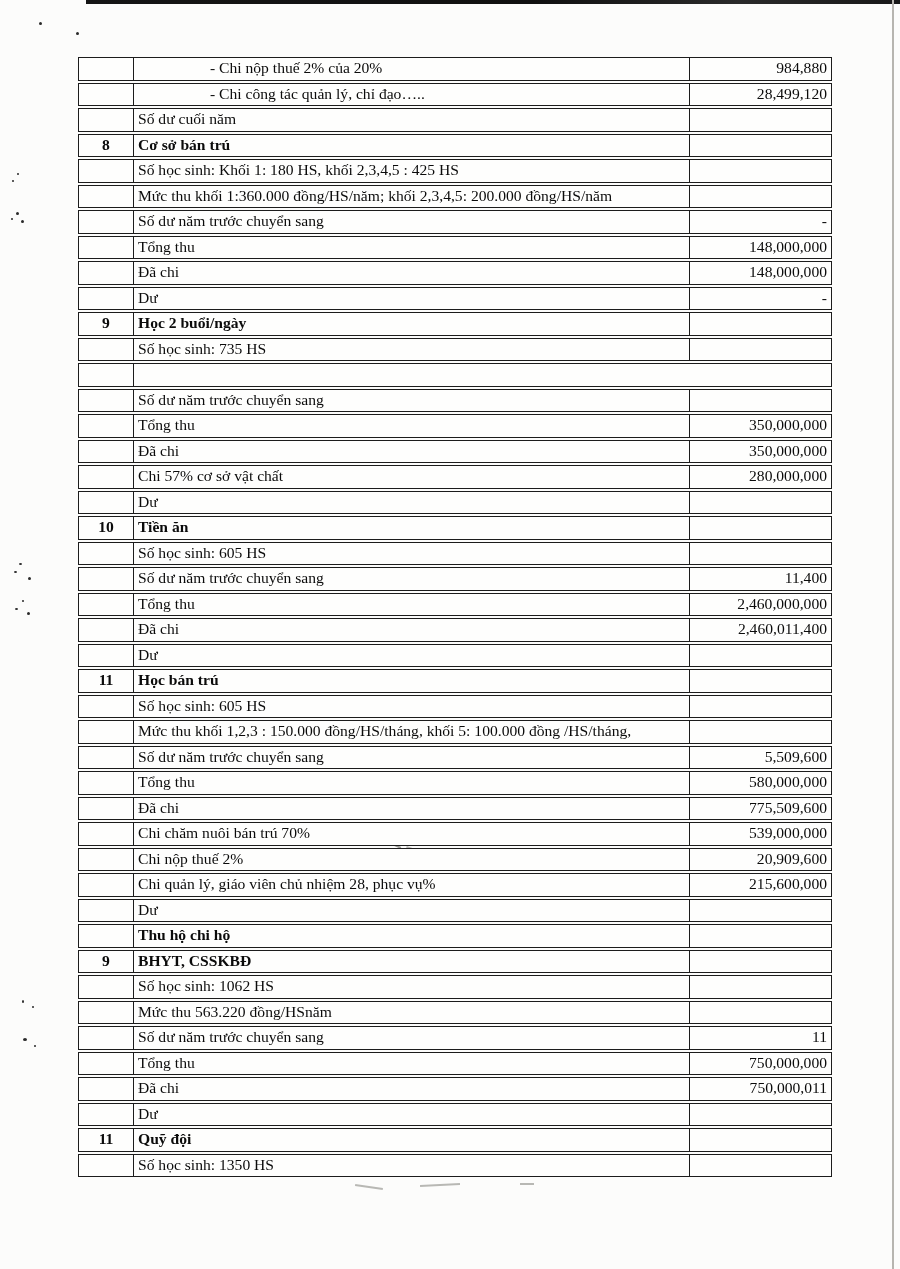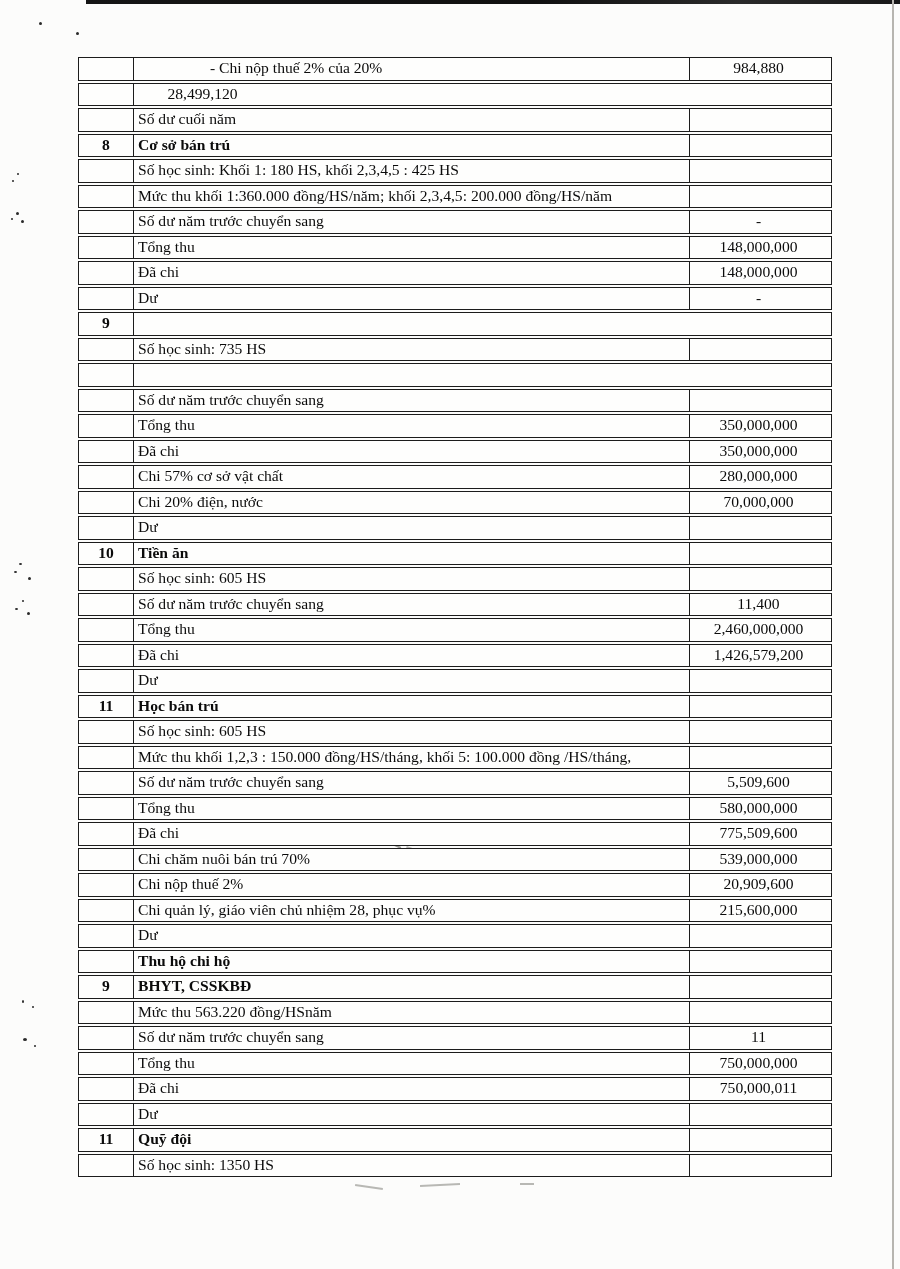--- a/index.html
+++ b/index.html
@@ -52,21 +52,21 @@
     text-align: center;
     font-weight: bold;
   }
   .col-desc {
     flex: 1 1 auto;
     border-right: 1.9px solid #1c1c1c;
     padding-left: 4px;
   }
   .col-amt {
     width: 141px;
-    text-align: center;
+    text-align: right;
     padding-right: 4px;
   }
   .bold { font-weight: bold; }
   .indent { padding-left: 76px; }
 </style>
 </head>
 <body>
 
 <div id="page">
 
@@ -102,20 +102,21 @@
   <div class="smudge faint" style="left:520px;top:1183px;width:14px;height:1.5px;"></div>
 
   <div id="fin-table">
       <div class="row">
         <div class="cell col-no"></div>
         <div class="cell col-desc indent">- Chi nộp thuế 2% của 20%</div>
         <div class="cell col-amt">984,880</div>
       </div>
       <div class="row">
         <div class="cell col-no"></div>
+        <div class="cell col-desc indent">- Chi công tác quản lý, chỉ đạo…..</div>
         <div class="cell col-amt">28,499,120</div>
       </div>
       <div class="row">
         <div class="cell col-no"></div>
         <div class="cell col-desc">Số dư cuối năm</div>
         <div class="cell col-amt"></div>
       </div>
       <div class="row">
         <div class="cell col-no">8</div>
         <div class="cell col-desc bold">Cơ sở bán trú</div>
@@ -146,20 +147,21 @@
         <div class="cell col-desc">Đã chi</div>
         <div class="cell col-amt">148,000,000</div>
       </div>
       <div class="row">
         <div class="cell col-no"></div>
         <div class="cell col-desc">Dư</div>
         <div class="cell col-amt">-</div>
       </div>
       <div class="row">
         <div class="cell col-no">9</div>
+        <div class="cell col-desc bold">Học 2 buổi/ngày</div>
         <div class="cell col-amt"></div>
       </div>
       <div class="row">
         <div class="cell col-no"></div>
         <div class="cell col-desc">Số học sinh: 735 HS</div>
         <div class="cell col-amt"></div>
       </div>
       <div class="row">
         <div class="cell col-no"></div>
         <div class="cell col-amt"></div>
@@ -179,25 +181,20 @@
         <div class="cell col-desc">Đã chi</div>
         <div class="cell col-amt">350,000,000</div>
       </div>
       <div class="row">
         <div class="cell col-no"></div>
         <div class="cell col-desc">Chi 57% cơ sở vật chất</div>
         <div class="cell col-amt">280,000,000</div>
       </div>
       <div class="row">
         <div class="cell col-no"></div>
-        <div class="cell col-desc">Chi 20% điện, nước</div>
-        <div class="cell col-amt">70,000,000</div>
-      </div>
-      <div class="row">
-        <div class="cell col-no"></div>
         <div class="cell col-desc">Dư</div>
         <div class="cell col-amt"></div>
       </div>
       <div class="row">
         <div class="cell col-no">10</div>
         <div class="cell col-desc bold">Tiền ăn</div>
         <div class="cell col-amt"></div>
       </div>
       <div class="row">
         <div class="cell col-no"></div>
@@ -210,21 +207,21 @@
         <div class="cell col-amt">11,400</div>
       </div>
       <div class="row">
         <div class="cell col-no"></div>
         <div class="cell col-desc">Tổng thu</div>
         <div class="cell col-amt">2,460,000,000</div>
       </div>
       <div class="row">
         <div class="cell col-no"></div>
         <div class="cell col-desc">Đã chi</div>
-        <div class="cell col-amt">1,426,579,200</div>
+        <div class="cell col-amt">2,460,011,400</div>
       </div>
       <div class="row">
         <div class="cell col-no"></div>
         <div class="cell col-desc">Dư</div>
         <div class="cell col-amt"></div>
       </div>
       <div class="row">
         <div class="cell col-no">11</div>
         <div class="cell col-desc bold">Học bán trú</div>
         <div class="cell col-amt"></div>
@@ -279,20 +276,25 @@
         <div class="cell col-desc bold">Thu hộ chi hộ</div>
         <div class="cell col-amt"></div>
       </div>
       <div class="row">
         <div class="cell col-no">9</div>
         <div class="cell col-desc bold">BHYT, CSSKBĐ</div>
         <div class="cell col-amt"></div>
       </div>
       <div class="row">
         <div class="cell col-no"></div>
+        <div class="cell col-desc">Số học sinh: 1062 HS</div>
+        <div class="cell col-amt"></div>
+      </div>
+      <div class="row">
+        <div class="cell col-no"></div>
         <div class="cell col-desc">Mức thu 563.220 đồng/HSnăm</div>
         <div class="cell col-amt"></div>
       </div>
       <div class="row">
         <div class="cell col-no"></div>
         <div class="cell col-desc">Số dư năm trước chuyển sang</div>
         <div class="cell col-amt">11</div>
       </div>
       <div class="row">
         <div class="cell col-no"></div>

